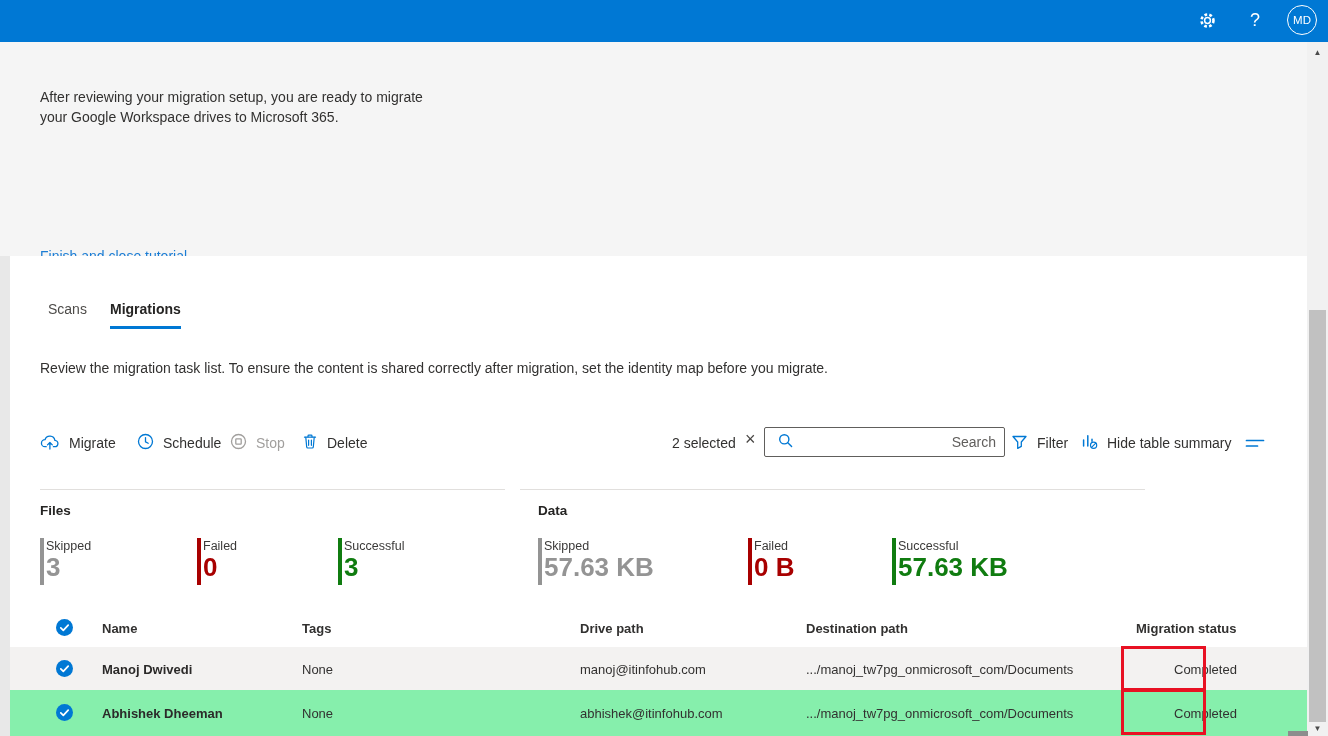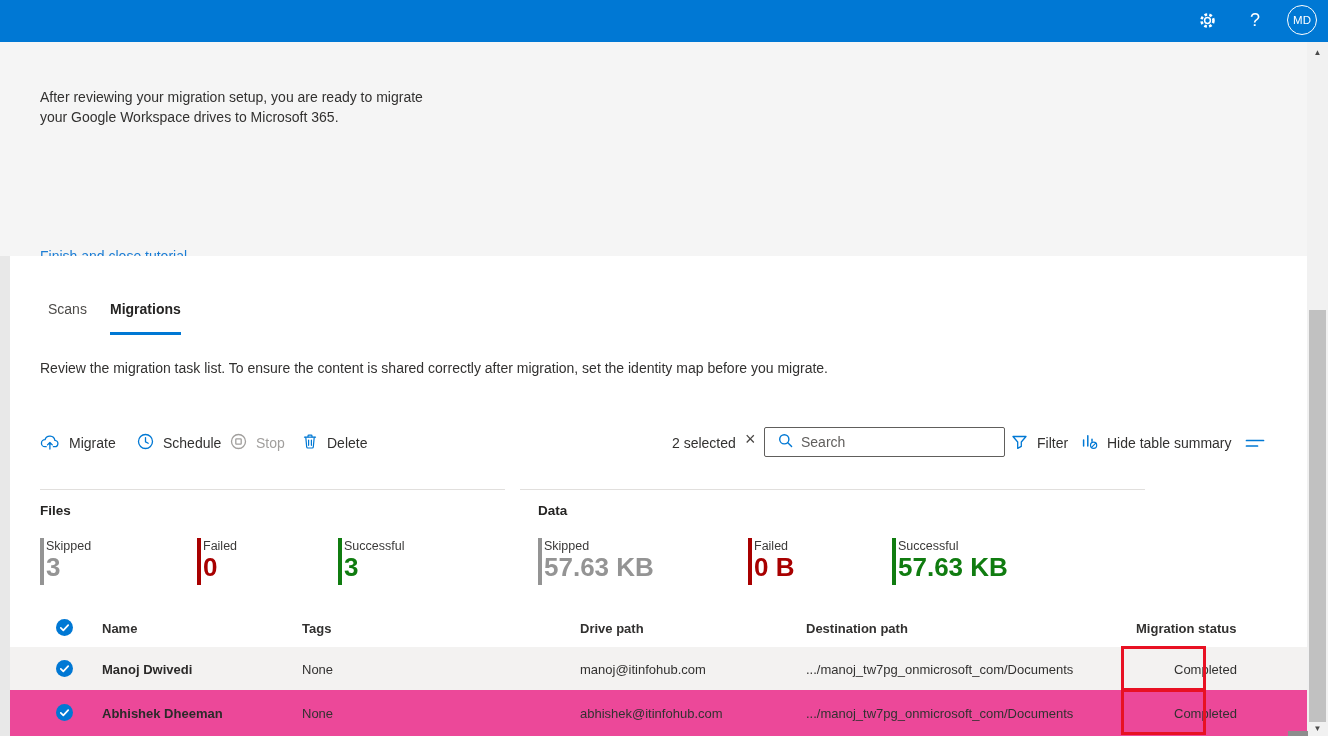--- a/index.html
+++ b/index.html
@@ -18,34 +18,34 @@
   
   .tutorial { position:absolute; left:0; top:42px; width:1328px; height:214px; background:#f5f5f5; }
   .tutorial-text { position:absolute; left:40px; top:45px; width:420px; font-size:14px; line-height:20px; color:#323130; }
   .tutorial-link { position:absolute; left:40px; top:206px; font-size:14px; color:var(--link); cursor:pointer; }
 
   
   .card { position:absolute; left:10px; top:256px; width:1297px; height:480px; background:#fff; }
 
   .tab { position:absolute; top:45px; font-size:14px; color:#4d4b49; cursor:pointer; }
   .tab-scans { left:38px; }
-  .tab-migrations { left:100px; color:#252423; font-weight:700; padding-bottom:15px; border-bottom:3px solid var(--accent); }
+  .tab-migrations { left:100px; color:#252423; font-weight:700; padding-bottom:9px; border-bottom:3px solid var(--accent); }
 
   .description { position:absolute; left:30px; top:104px; font-size:14px; color:#323130; }
 
   
   .tb-btn { position:absolute; top:176px; height:22px; display:flex; align-items:center; gap:9px;
             font-size:14px; color:#323130; cursor:pointer; }
   .tb-btn svg { color:var(--accent); }
   .tb-disabled, .tb-disabled svg { color:#a19f9d; cursor:default; }
   .sel-count { position:absolute; left:662px; top:179px; font-size:14px; color:#323130; }
   .sel-x { position:absolute; left:735px; top:173px; font-size:18px; color:#484644; cursor:pointer; }
   .searchbox { position:absolute; left:754px; top:171px; width:241px; height:30px; background:#fff;
                border:1px solid #605e5c; border-radius:2px; display:flex; align-items:center; padding:0 8px 0 13px; gap:8px; }
-  .searchbox input { border:none; outline:none; flex:1; font-size:14px; font-family:inherit; color:#323130; background:transparent; }
+  .searchbox input { border:none; outline:none; flex:1; font-size:14px; font-family:inherit; color:#323130; background:transparent;text-align:right; }
   .searchbox input::placeholder { color:#605e5c; }
   .lines-icon { position:absolute; left:1235px; top:180px; cursor:pointer; }
 
   .divider { position:absolute; height:1px; background:#e1dfdd; top:233px; }
   .div-a { left:30px; width:465px; }
   .div-b { left:510px; width:625px; }
 
   
   .sum-title { position:absolute; top:247px; font-size:13.5px; font-weight:700; color:#252423; }
   .stat { position:absolute; top:282px; display:flex; gap:2px; height:47px; }
@@ -53,21 +53,21 @@
   .stat-label { font-size:12.5px; color:#3b3a39; margin-top:1px; }
   .stat-value { font-size:26px; font-weight:700; line-height:29px; }
   .b-skipped { background:var(--skipped); } .c-skipped { color:var(--skipped); }
   .b-failed  { background:var(--failed); }  .c-failed  { color:var(--failed); }
   .b-success { background:var(--success); } .c-success { color:var(--success); }
 
   
   .th { position:absolute; top:365px; font-size:13px; font-weight:700; color:#323130; }
   .row { position:absolute; left:0; width:1297px; cursor:pointer; }
   .row1 { top:391px; height:43px; background:#f3f2f1; }
-  .row2 { top:434px; height:46px; background:#ec4899; }
+  .row2 { top:434px; height:46px; background:#86efac; }
   .cell { position:absolute; font-size:13px; color:#323130; top:15px; }
   .row2 .cell { top:16px; }
   .cell-name { font-weight:700; color:#2b2a29; }
   .checkmark { position:absolute; left:46px; cursor:pointer; width:17px; height:17px; }
   .chk-head { top:363px; } .chk-r1 { top:404px; } .chk-r2 { top:448px; }
   .col-name { left:92px; } .col-tags { left:292px; } .col-drive { left:545px;padding-left:25px; }
   .col-dest { left:780px;padding-left:16px; } .col-status { left:1126px; }
   .cell.col-status { left:1120px;margin-left:44px; }
 
   .red-box { position:absolute; left:1111px; width:85px; border:3px solid var(--annotation); z-index:5; pointer-events:none; }

